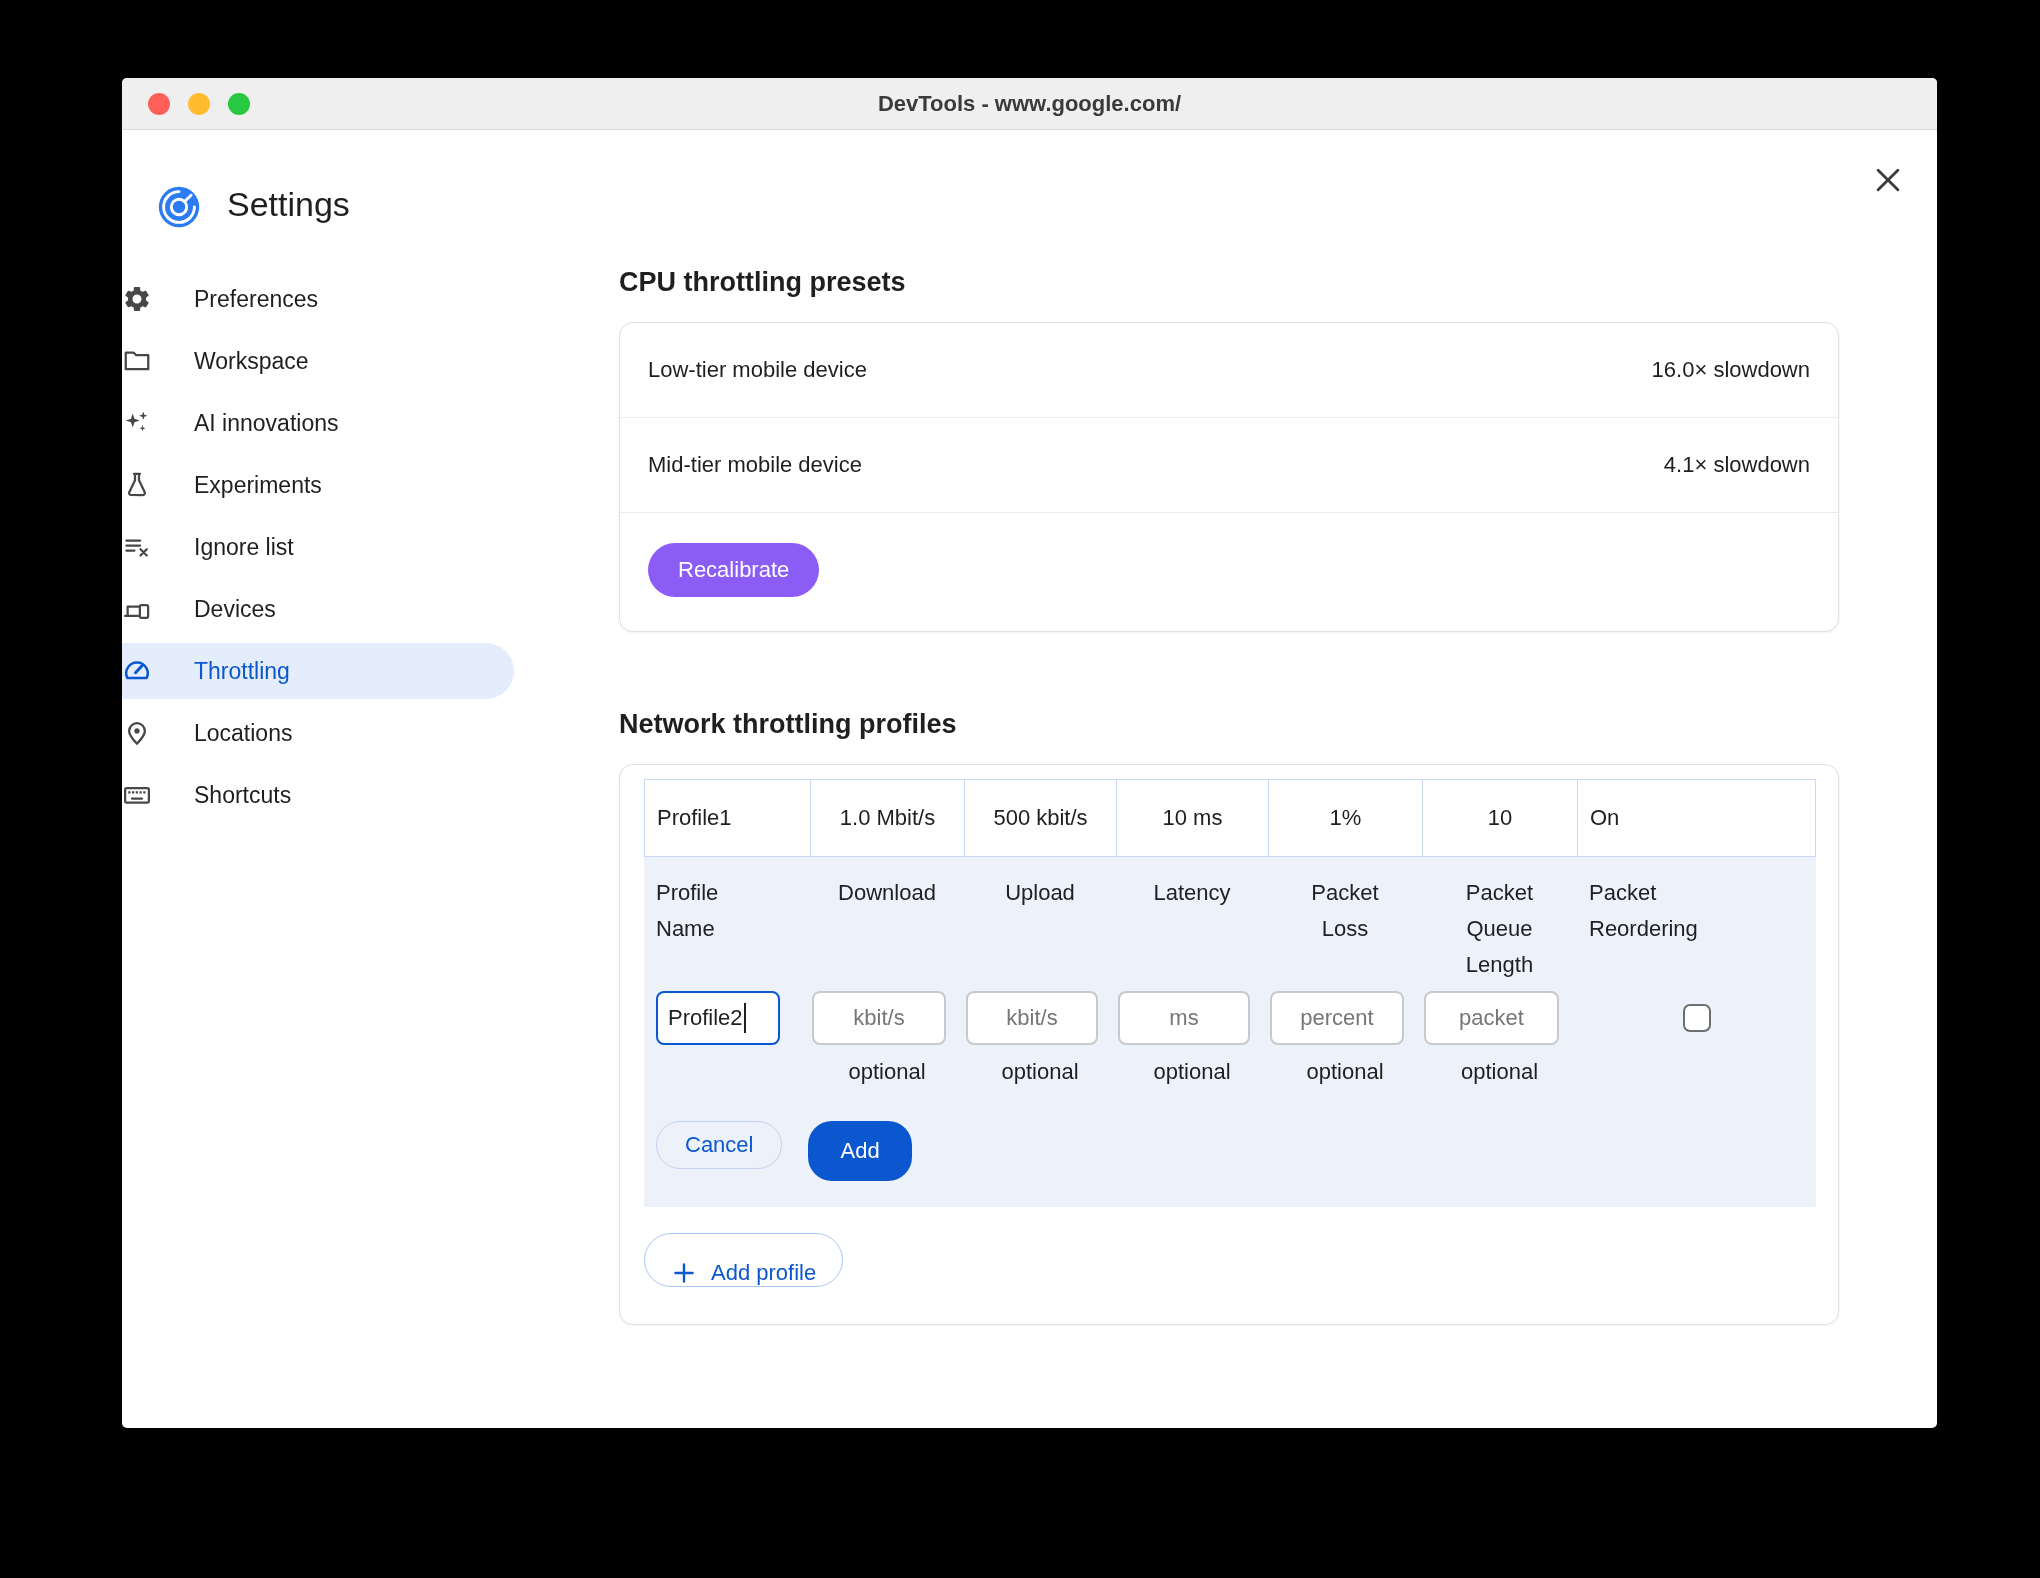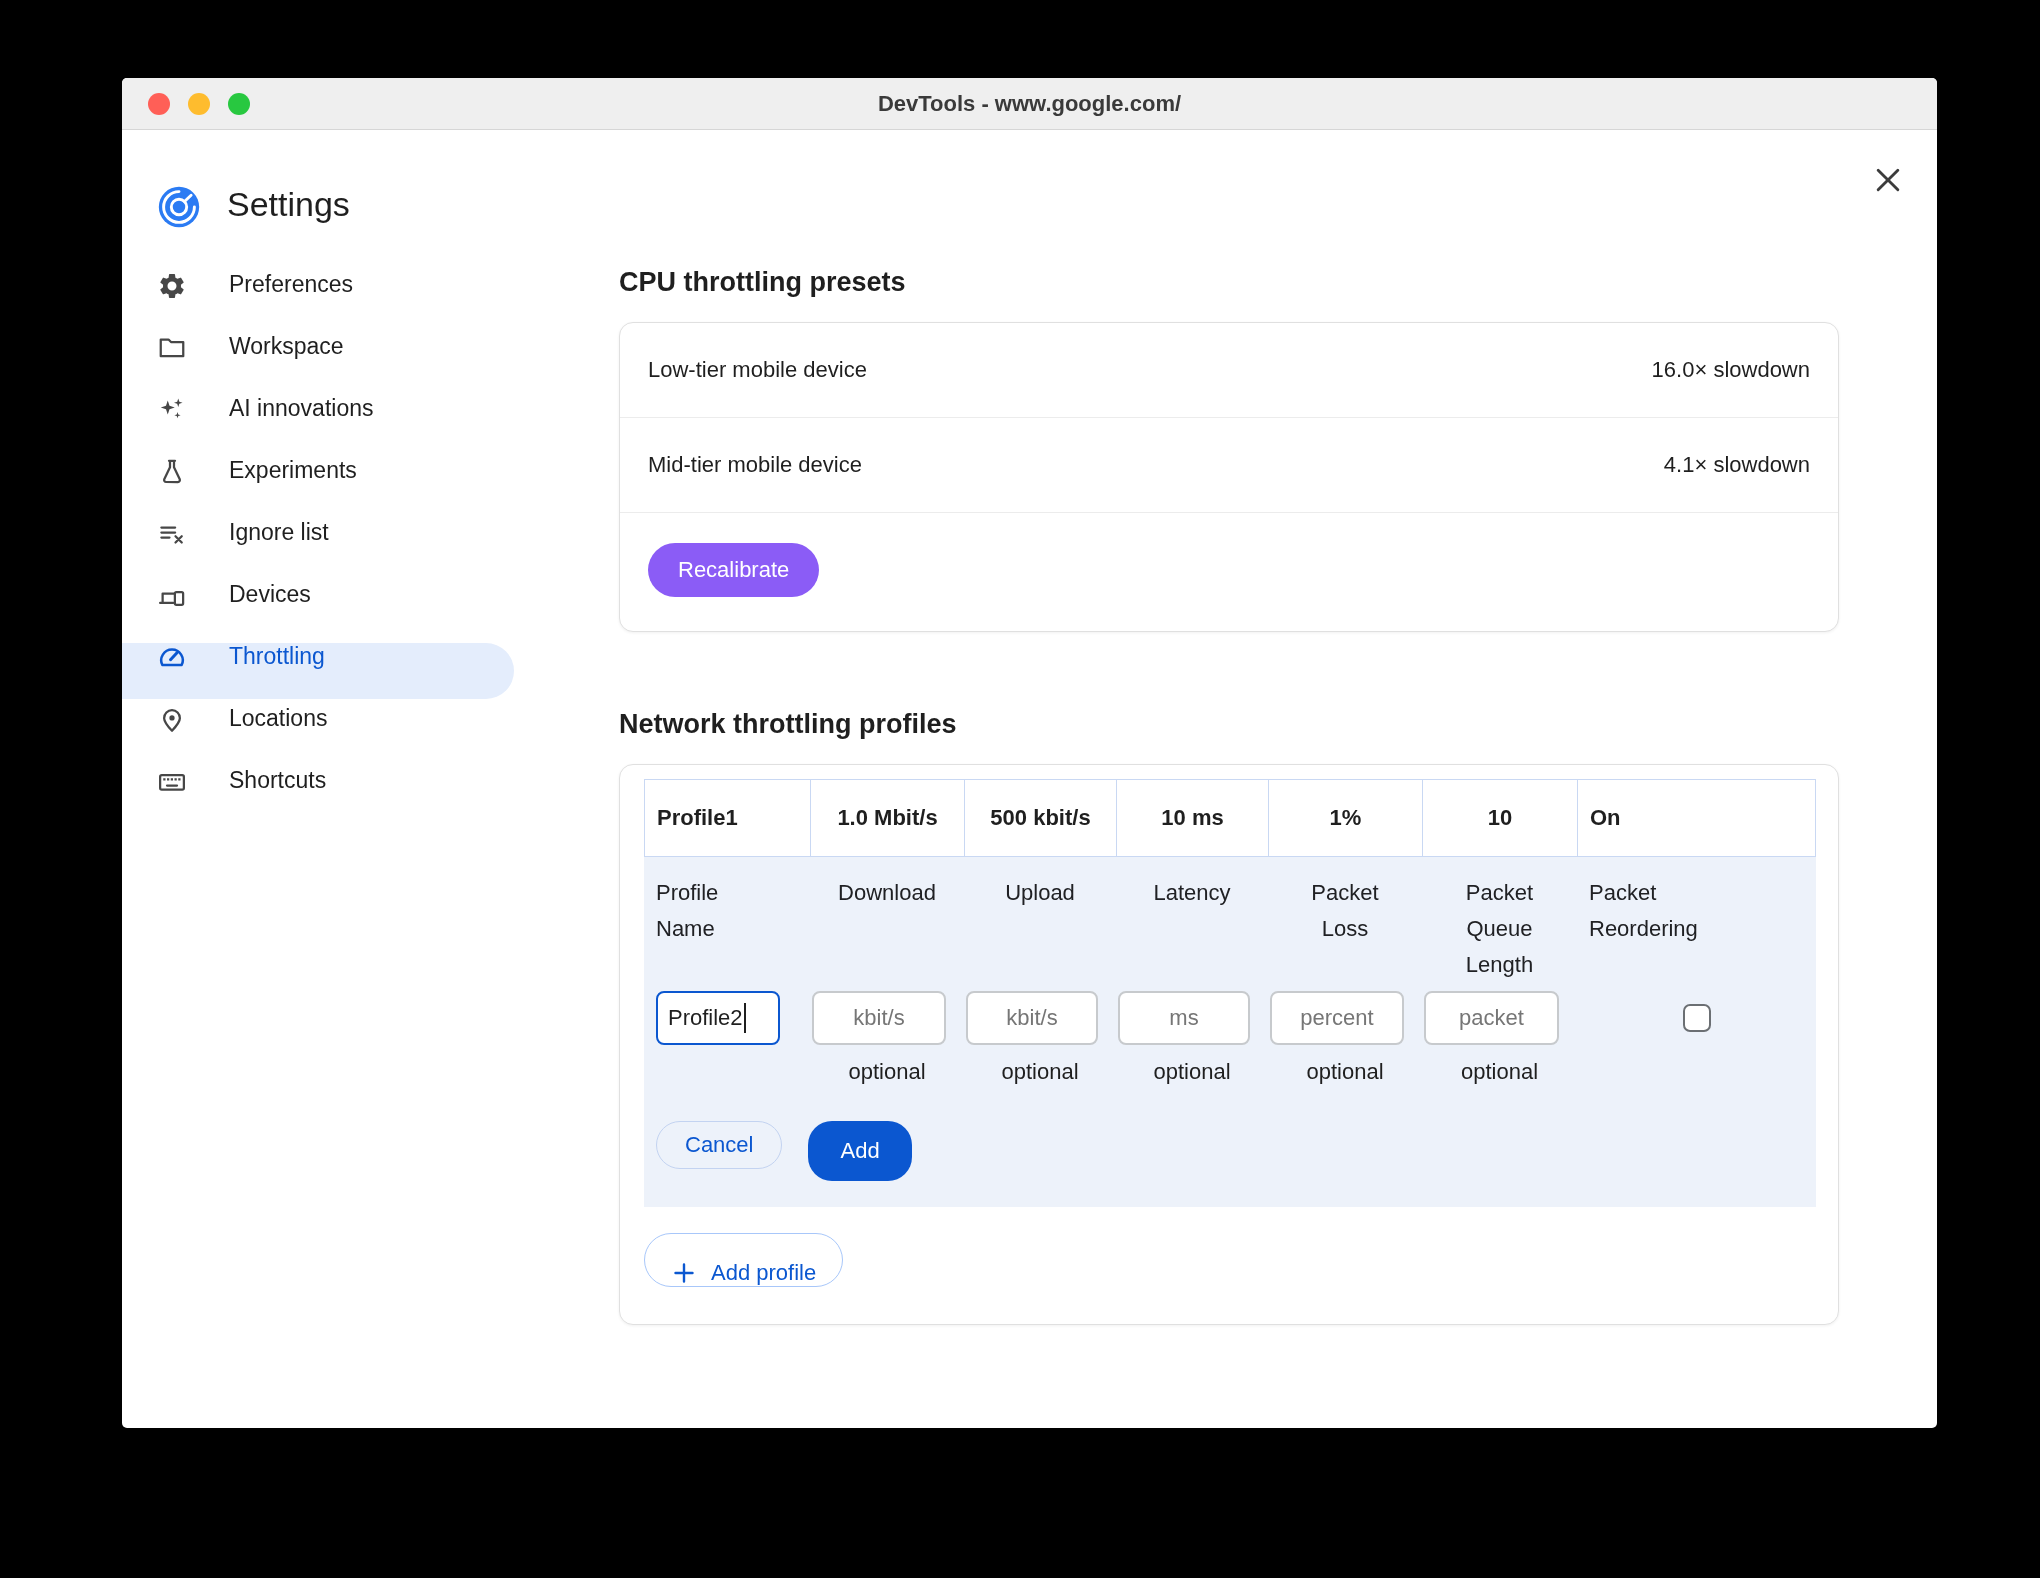--- a/index.html
+++ b/index.html
@@ -18,21 +18,21 @@
   .close-btn { position:absolute; left:1750px; top:86px; width:32px; height:32px; cursor:pointer; }
 
   .window-body { display:flex; height:1297px; }
 
   
   .sidebar { flex:0 0 497px; width:497px; padding-top:55px; }
   .settings-header { display:flex; align-items:flex-start; gap:26px; padding-left:35px; margin-bottom:42px; }
   .devtools-logo { width:44px; height:44px; }
   .settings-title { font-size:34px; color:#1f1f1f; font-weight:400; }
 
-  .nav-item { display:flex; align-items:flex-start; height:56px; margin-bottom:6px; padding-left:35px; width:392px; border-radius:0 28px 28px 0; cursor:pointer; }
+  .nav-item { display:flex; align-items:center; height:56px; margin-bottom:6px; width:392px; border-radius:0 28px 28px 0; cursor:pointer; }
   .nav-icon { width:30px; height:30px; margin-right:42px; flex:none; }
   .nav-label { font-size:23px; font-weight:500; color:#1f1f1f; }
   .nav-item.selected { background:#e4edfc; }
   .nav-item.selected .nav-label { color:#0b57d0; }
 
   
   .main { flex:1; padding:134px 98px 0 0; }
   .section-heading { font-size:27px; line-height:36px; font-weight:700; color:#1f1f1f; margin-bottom:22px; }
   .card { width:1220px; background:#fff; border:1px solid #e0e0e0; border-radius:14px; box-shadow:0 1px 3px rgba(0,0,0,0.06); }
   .card1 { margin-bottom:74px; }
@@ -40,21 +40,21 @@
   .card-desc { padding:14px 28px; font-size:22px; line-height:34px; color:#1f1f1f; border-bottom:1px solid #ececec; }
   .preset-row { height:95px; display:flex; align-items:center; justify-content:space-between; padding:0 28px; border-bottom:1px solid #ececec; font-size:22px; color:#1f1f1f; }
   .card-actions { padding:30px 28px 34px 28px; }
   .btn-primary { height:54px; padding:0 30px; background:#8b5cf6; color:#fff; font-size:22px; border:none; border-radius:27px; font-family:inherit; cursor:pointer; }
 
   .card2 { padding:14px 24px 34px 24px; }
 
   .grid-row { display:grid; grid-template-columns:166px 154px 152px 152px 154px 155px 239px; width:1172px; }
 
   .white-row { background:#fff; border:1px solid #c9d8f3; height:78px; }
-  .white-row .cell { display:flex; align-items:center; justify-content:center; border-right:1px solid #c9d8f3; font-size:22px; color:#1f1f1f;font-weight:bold; }
+  .white-row .cell { display:flex; align-items:center; justify-content:center; border-right:1px solid #c9d8f3; font-size:22px; color:#1f1f1f; }
   .white-row .cell:first-child, .white-row .cell:last-child { justify-content:flex-start; padding-left:12px; }
   .white-row .cell:last-child { border-right:none; }
 
   .blue-area { background:#edf2fa; width:1172px; padding-bottom:26px; }
   .labels-row { padding-top:18px; font-size:22px; line-height:36px; color:#202124; }
   .labels-row .cell { text-align:center; }
   .labels-row .cell span { display:inline-block; }
   .labels-row .cell-name, .labels-row .cell-pr { text-align:left; padding-left:12px; }
   .labels-row .cell-name span { max-width:110px; }
   .labels-row .cell-pl span { max-width:95px; }

